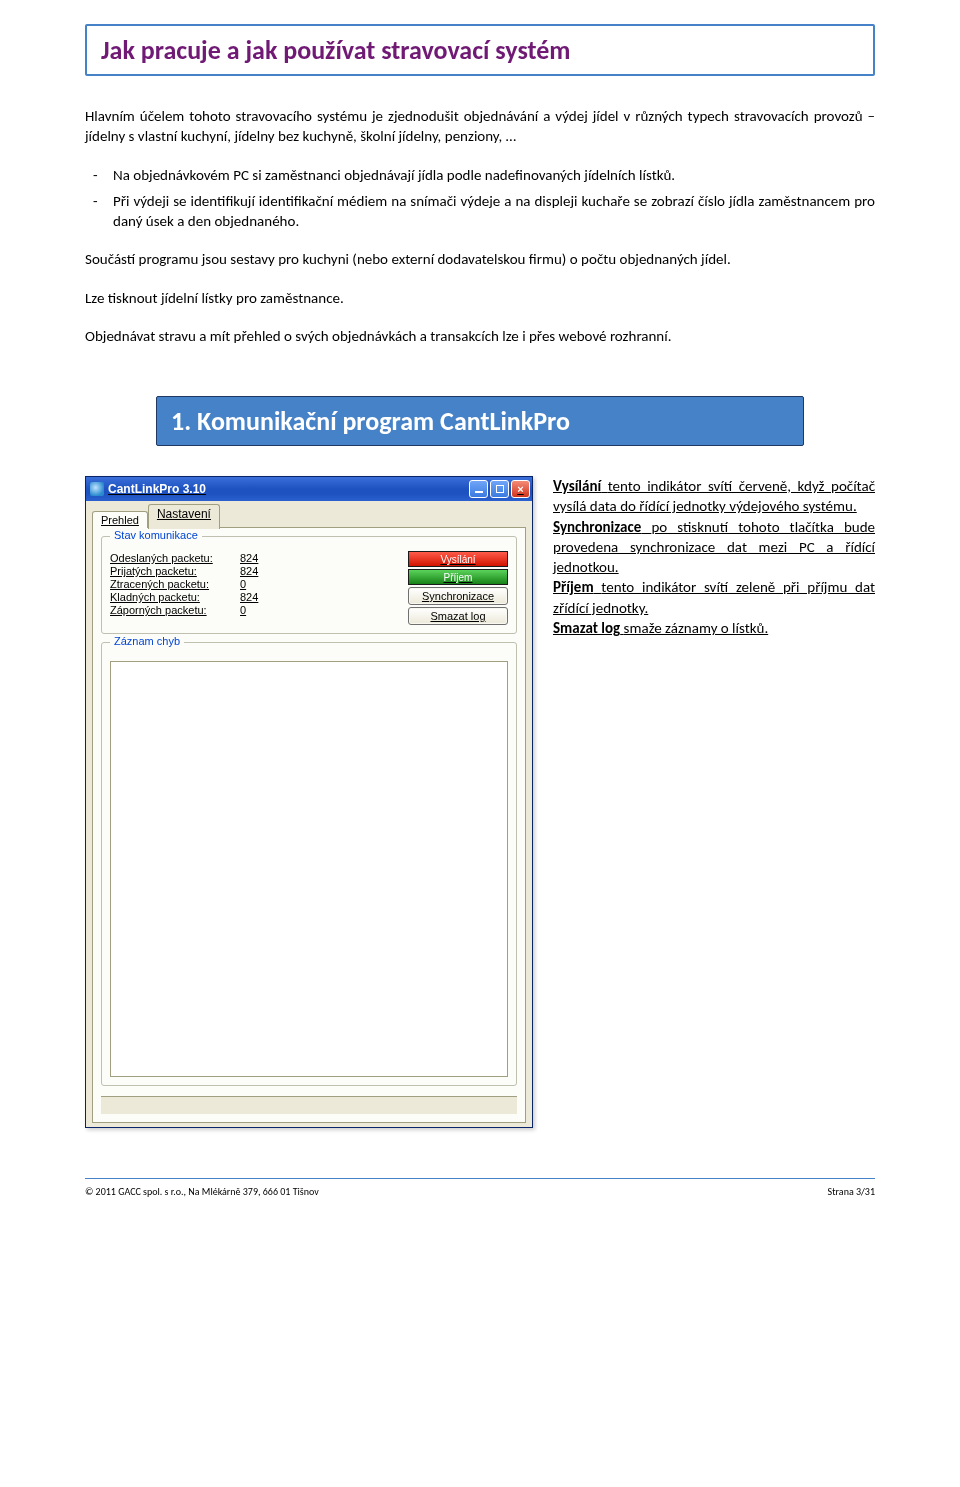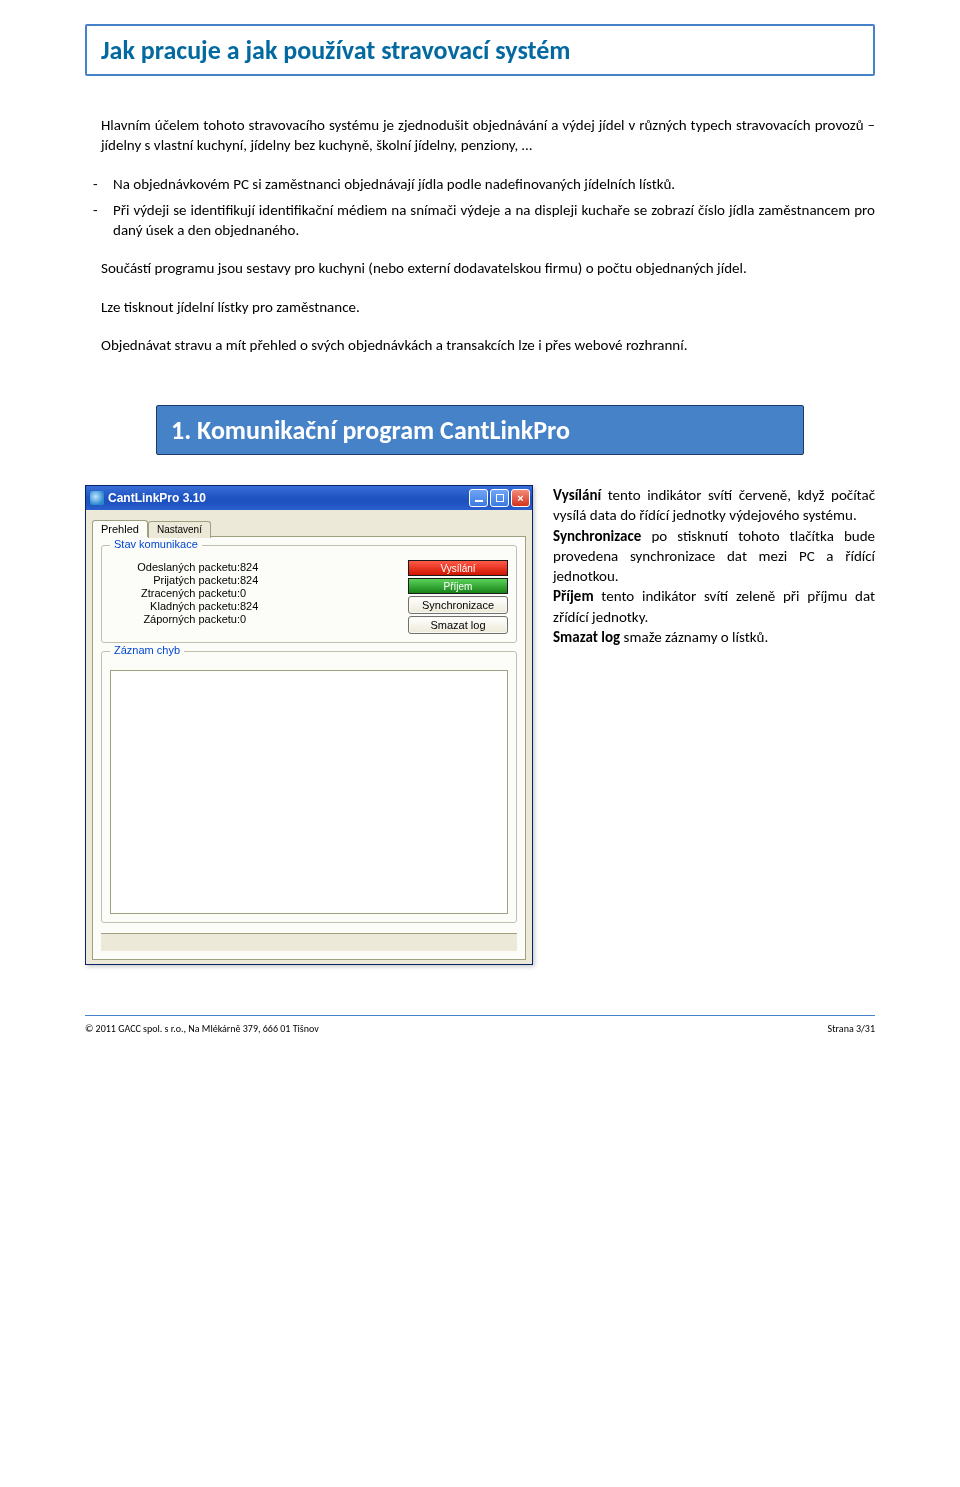--- a/index.html
+++ b/index.html
@@ -13,39 +13,39 @@
     width: 960px;
   }
   .page {
     padding: 0 85px 40px 85px;
   }
   .heading-bar {
     background: #fff;
     border: 2px solid #4682c8;
     border-radius: 2px;
     padding: 8px 14px;
-    margin: 24px 0 39px 0;
-    color: #0369a1;
+    margin: 24px 0 30px 0;
+    color: #701a75;
     font-weight: bold;
     font-size: 26px;
   }
   .heading-bar.blue {
     background: #4682c8;
     color: #fff;
     border: 1px solid #1f3864;
     margin: 50px auto 30px auto;
     width: 82%;
   }
-  p { margin: 0 0 18px 16px; line-height: 1.35; text-align: justify; }
+  p { margin: 0 0 18px 0; line-height: 1.35; text-align: justify; }
   ul.dashlist { list-style: none; padding-left: 28px; margin: 0 0 18px 0; }
   ul.dashlist li { position: relative; margin-bottom: 6px; text-align: justify; line-height:1.35; }
   ul.dashlist li::before { content: "-"; position: absolute; left: -20px; }
 
   
-  .screenshot-row { display: flex; align-items: flex-start; gap: 20px; margin-top: 10px; }
+  .screenshot-row { display: flex; align-items: flex-start; gap: 20px; margin-top: 10px; text-decoration: underline; }
   .app-window {
     width: 448px;
     border: 1px solid #0a246a;
     font-family: Tahoma, Verdana, sans-serif;
     font-size: 11px;
     background: #ece9d8;
     box-shadow: 2px 2px 4px rgba(0,0,0,0.2);
   }
   .titlebar {
     height: 24px;
@@ -89,29 +89,28 @@
     background: #ece9d8;
     font-size: 11px;
     position: relative;
     border-radius: 3px 3px 0 0;
   }
   .tab.active {
     background: #fcfcf8;
     z-index: 2;
     top: 1px;
   }
-  .tab.inactive { font-size:10px; z-index:1; top:2px; height:17px;}
+  .tab.inactive { font-size:12px; z-index:1; top:2px; height:25px;}
   .tabpanel {
     border: 1px solid #a0a080;
     background: #fcfcf8;
     padding: 8px;
-    height: 424px;
+    height: 596px;
     display:flex;
     flex-direction:column;
-    text-align:right;
   }
   .groupbox {
     border: 1px solid #c0c0b0;
     padding: 14px 8px 8px 8px;
     margin-bottom: 8px;
     position: relative;
     border-radius: 3px;
     background:#fcfcf8;
   }
   .groupbox .gtitle {

